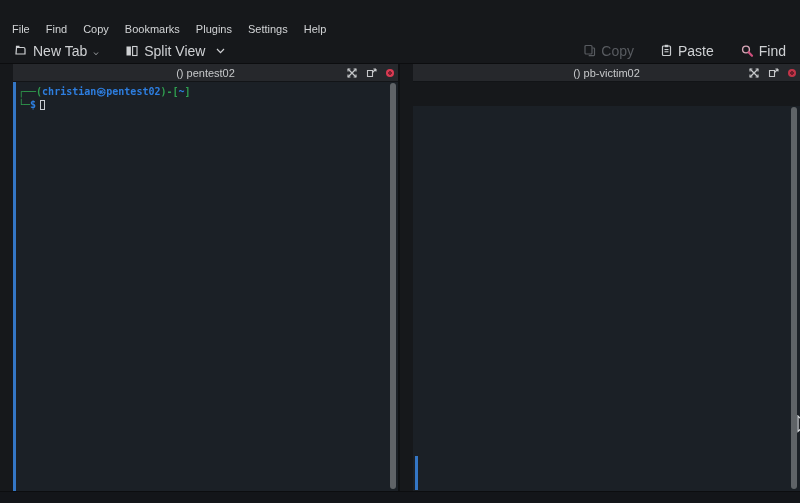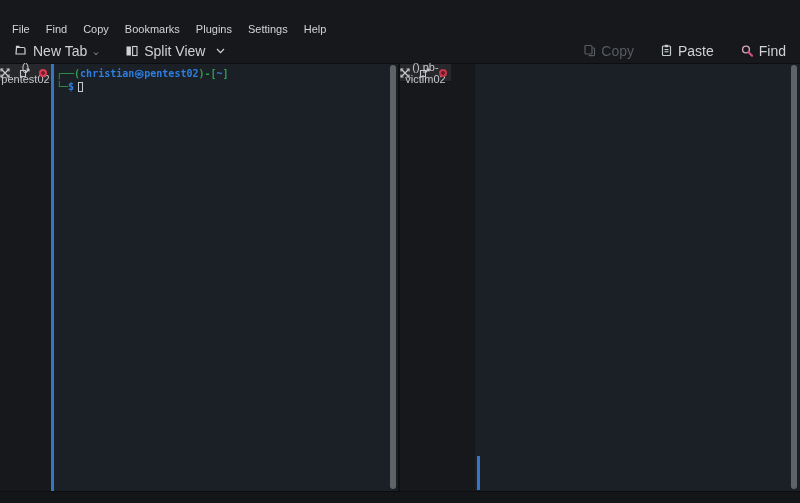--- a/index.html
+++ b/index.html
@@ -15,21 +15,21 @@
   .toolbar { height:26px; display:flex; align-items:center; background:#16181b; border-bottom:1px solid #0c0d0f; padding:0 8px; }
   .tb-btn { display:flex; align-items:center; gap:5px; color:#cfd1d4; font-size:14px; padding:3px 6px; border-radius:3px; }
   .tb-btn.disabled { color:#585b60; }
   .tb-spacer { flex:1; }
   .tiny-caret { margin-left:1px; margin-top:7px; }
   .tb-right { display:flex; align-items:flex-start; gap:14px; }
   svg { display:block; }
 
   
   .splits { flex:1; display:flex; flex-direction:row; min-height:0; }
-  .pane { display:flex; flex-direction:row; min-width:0; }
+  .pane { display:flex; flex-direction:column; min-width:0;padding-left:13px; }
   .pane.left { width:398px; }
   .pane.right { flex:1;gap:24px; }
   .vsep { width:2px; background:#0f1113; }
 
   .pane-header { height:18px; background:#26282c; display:flex; align-items:center; position:relative; border-bottom:1px solid #121417; }
   .pane-title { position:absolute; left:0; right:0; text-align:center; color:#c6c8ca; font-size:11px; }
   .pane-header-icons { margin-left:auto; display:flex; align-items:center; gap:9px; padding-right:4px; position:relative; z-index:1; }
   .close-dot { width:8px; height:8px; border-radius:50%; background:radial-gradient(circle at 50% 50%, #7a1f30 0 29%, #d93a52 33%); }
   .close-dot.dim { background:radial-gradient(circle at 50% 50%, #6e1c2b 0 29%, #c23448 33%); }
 

